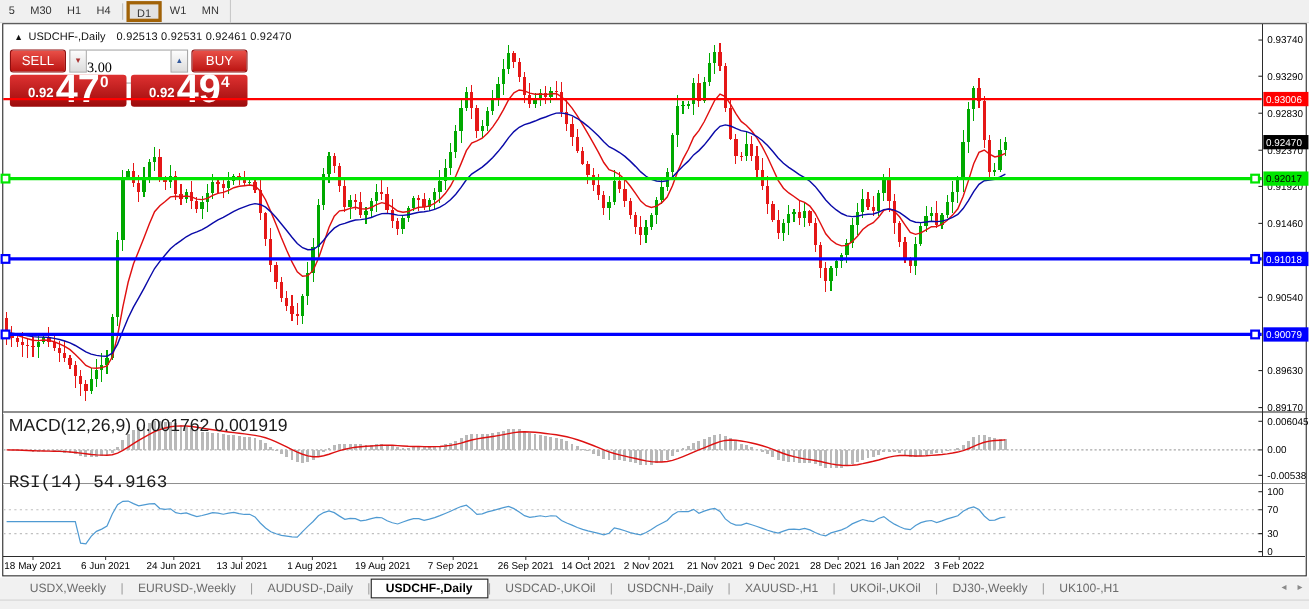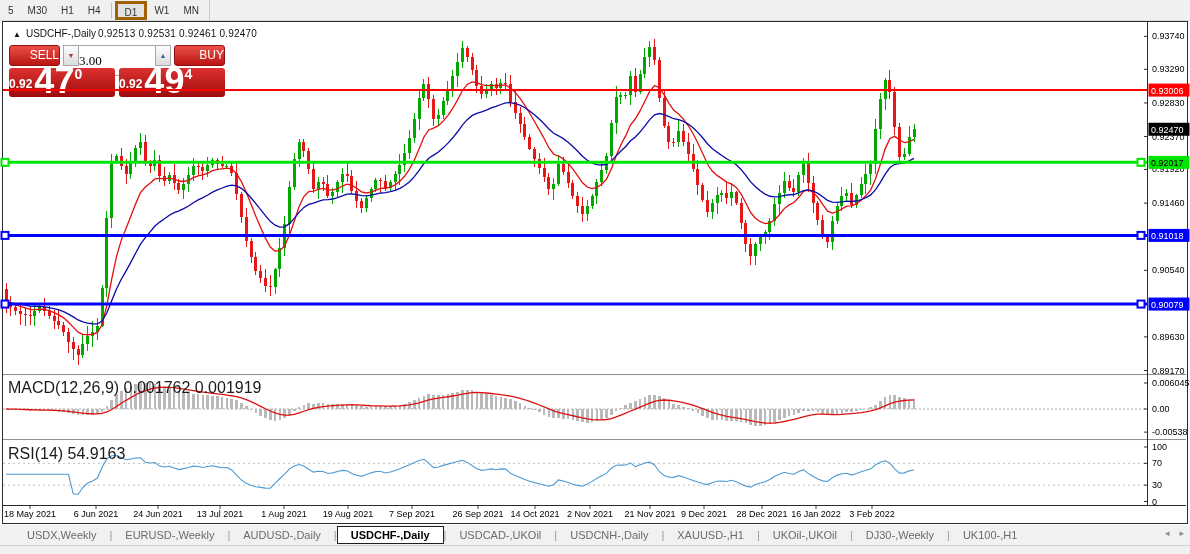--- a/index.html
+++ b/index.html
@@ -11,36 +11,36 @@
            border-bottom:1px solid #dadada;display:flex;align-items:center;padding-left:1px;z-index:20;}
   .tf-btn{height:19px;line-height:19px;padding:0 7px;font-size:10px;color:#333;cursor:default;}
   .tf-btn.active{background:#e2e2e2;border:3px solid #a16207;line-height:17px;}
   .tf-sep{width:1px;height:15px;background:#bdbdbd;margin:0 3px;}
   .tf-sep.tall{height:21px;background:#c9c9c9;}
   
   .chart-window{position:absolute;left:2px;top:21px;width:1186px;height:503px;background:#fff;
                 border:1px solid #2b2b2b;z-index:1;}
   .title-row{position:absolute;left:10px;top:6px;z-index:10;font-size:10px;color:#111;white-space:nowrap;}
   .title-row .marker{font-size:8px;margin-right:5px;}
-  .title-row .ohlc{margin-left:2px;letter-spacing:.2px;}
+  .title-row .ohlc{margin-left:10px;letter-spacing:.2px;}
   
   .trade-panel{position:absolute;left:6px;top:23px;width:216px;z-index:10;}
   .tp-row1{display:flex;height:21px;}
   .tp-btn{width:51px;height:21px;border:1px solid #8e0f0f;border-radius:3px;
           background:linear-gradient(#e95048,#bb1412);color:#fff;font-size:12px;
-          font-family:"Liberation Sans",sans-serif;padding:0;line-height:19px;text-align:right;}
+          font-family:"Liberation Sans",sans-serif;padding:0;line-height:19px;text-align:center;}
   .tp-spin{width:16px;height:21px;background:linear-gradient(#fdfdfd,#dcdcdc);border:1px solid #a8a8a8;
            font-size:7px;text-align:center;line-height:20px;}
   .tp-spin.down{color:#a33;margin-left:3px;}
   .tp-spin.up{color:#335a9e;margin-right:3px;}
   .tp-vol{flex:1;width:60px;height:31px;border:1px solid #a8a8a8;border-left:none;border-right:none;
           text-align:left;font-size:13px;padding:0 5px 0 0;font-family:Liberation Serif, serif;outline:none;}
   .tp-row2{display:flex;margin-top:2px;gap:4px;}
   .tp-price{flex:1;height:29px;border-radius:3px;background:linear-gradient(#de3131,#9d0b0b);
-            color:#fff;display:flex;align-items:flex-end;padding-bottom:2px;}
+            color:#fff;display:flex;align-items:flex-end;justify-content:center;padding-bottom:2px;}
   .p-small{font-size:12px;font-weight:bold;margin:0 2px 4px 0;}
   .p-big{font-size:36px;font-weight:bold;line-height:29px;}
   .p-sup{font-size:14px;font-weight:bold;margin-bottom:13px;}
   
   .pane-label{position:absolute;font-size:16px;color:#1a1a1a;z-index:6;white-space:nowrap;}
   
   #chart-svg{position:absolute;left:0;top:0;z-index:5;pointer-events:none;
              font-family:"Liberation Sans",sans-serif;}
   
   .tabbar{position:absolute;left:0;top:525px;width:1190px;height:20px;background:#f1f1f1;
@@ -92,21 +92,21 @@
         <div class="tp-price">
           <span class="p-small">0.92</span>
           <span class="p-big">49</span>
           <span class="p-sup">4</span>
         </div>
       </div>
     </div>
   </div>
 
   <div class="pane-label" style="left:8px;top:379px;">MACD(12,26,9) 0.001762 0.001919</div>
-  <div class="pane-label" style="left:8px;top:445px;">RSI(14) 54.9163</div>
+  <div class="pane-label" style="left:8px;top:430px;font-family:Liberation Mono, monospace;">RSI(14) 54.9163</div>
 
   <svg id="chart-svg" width="1190" height="554">
       <defs>
         <clipPath id="mainClip">
           <rect x="3" y="23" width="1144" height="350"></rect>
         </clipPath>
         <clipPath id="macdClip">
           <rect x="3" y="377" width="1144" height="61"></rect>
         </clipPath>
         <clipPath id="rsiClip">

